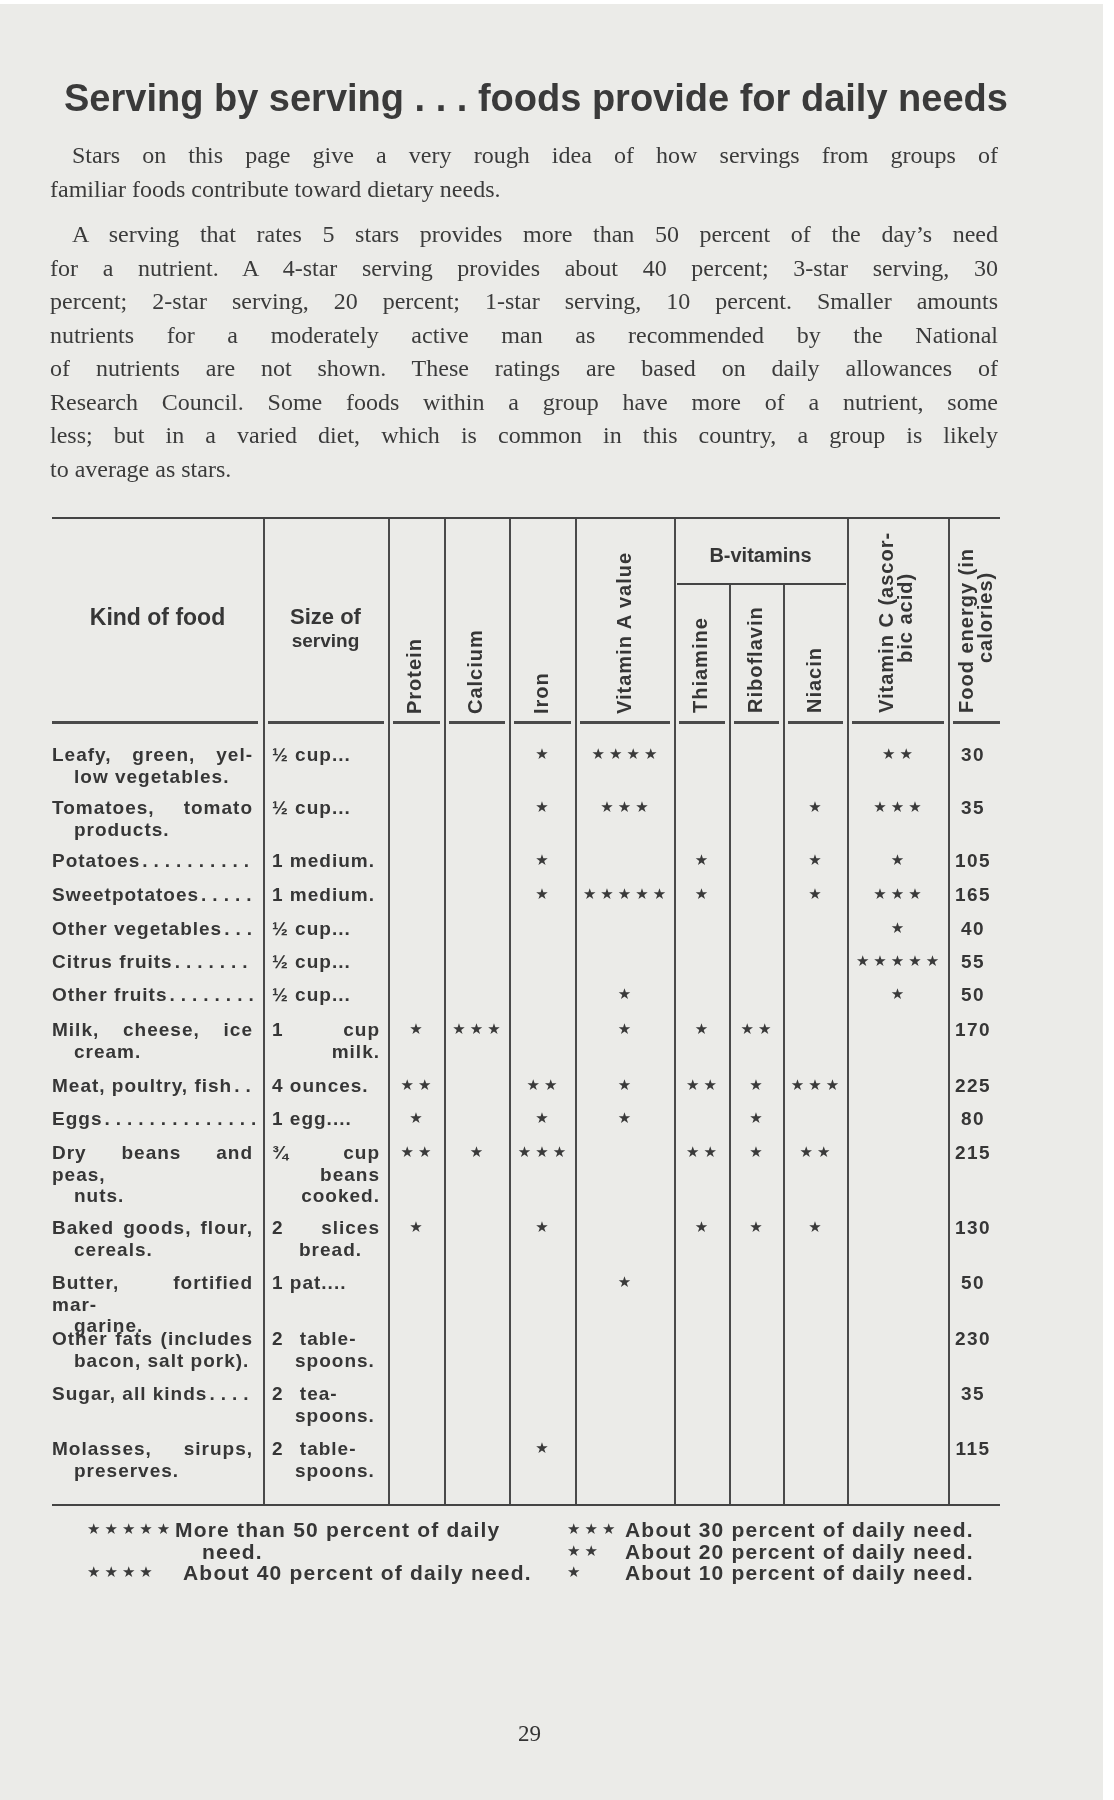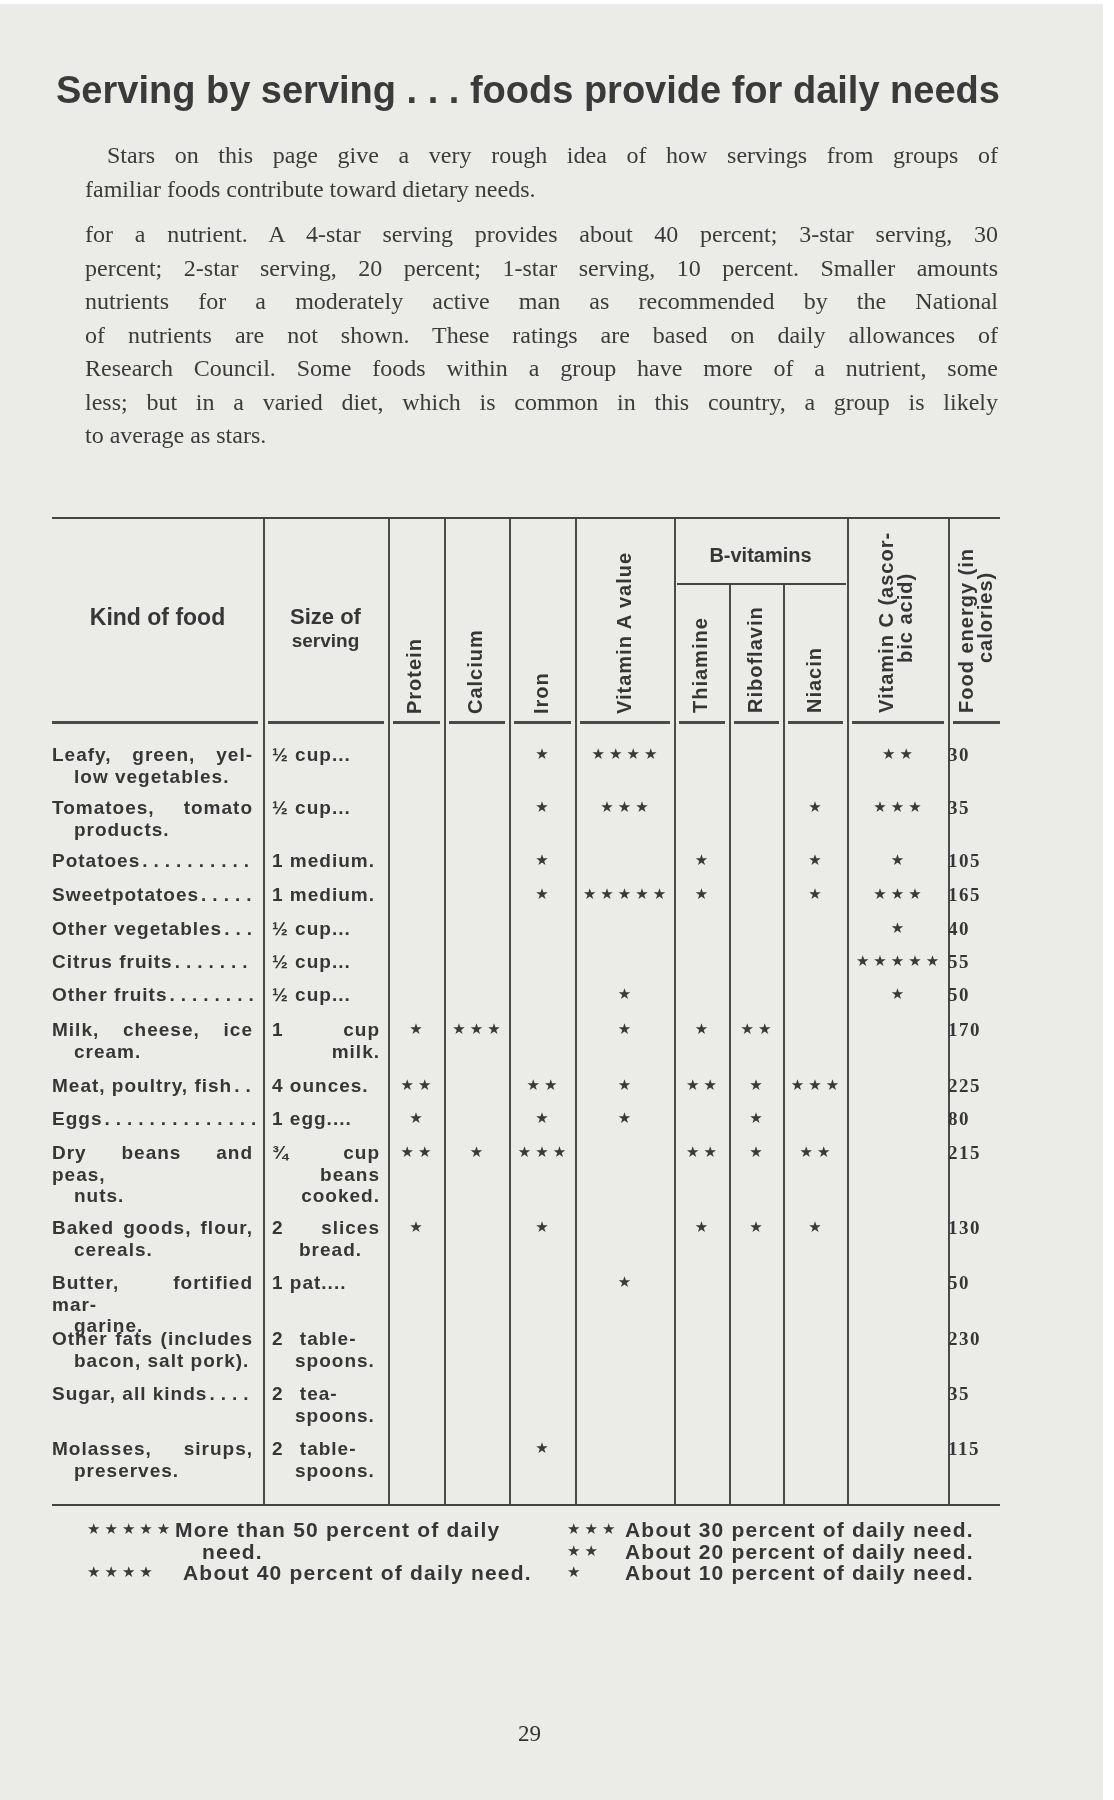--- a/index.html
+++ b/index.html
@@ -12,21 +12,21 @@
 
     .title {
       position: absolute; left: 48px; top: 60px; white-space: nowrap;
       font-family: "Liberation Sans", sans-serif; font-weight: bold;
       font-size: 38px; line-height: 44px; color: #3a3a3a;
     }
     .para {
       position: absolute; left: 50px; width: 948px;
       font-family: "Liberation Serif", serif; font-size: 24px; line-height: 33.5px; color: #3b3b3b;
     }
-    .para .ln { display: block; text-align: justify; text-align-last: justify; margin-left: 35px; }
+    .para .ln { display: block; text-align: justify; text-align-last: justify; }
     .para .ln.ind { text-indent: 22px; }
     .para .ln.last { text-align-last: left; }
 
     
     .hrule { position: absolute; height: 2px; background: #444; }
     .vrule { position: absolute; width: 1.5px; background: #4a4a4a; }
     .seg { position: absolute; top: 721px; height: 2.5px; background: #4a4a4a; }
 
     
     .hd { position: absolute; font-weight: bold; color: #363636; text-align: center; white-space: nowrap; }
@@ -50,42 +50,43 @@
     .l { display: block; white-space: nowrap; }
     .j { white-space: normal; text-align: justify; text-align-last: justify; }
     .cont { padding-left: 22px; }
     .r { text-align: right; }
     .lead { display: flex; white-space: nowrap; padding-right: 8px; }
     .lead .dots { flex: 1; overflow: hidden; letter-spacing: 6px; padding-left: 2px; }
     .st {
       text-align: center; font-family: "DejaVu Sans", sans-serif; font-weight: normal;
       font-size: 15px; letter-spacing: 4px; padding-left: 4px; white-space: nowrap; color: #3a3a3a;
     }
-    .en { text-align: left; padding-right: 2px; letter-spacing: 1.5px; font-family: Liberation Serif, serif; }
+    .en { text-align: center; padding-right: 2px; letter-spacing: 1.5px; }
 
     
     .lg { position: absolute; font-weight: bold; font-size: 21px; letter-spacing: 1.2px; line-height: 21.5px; white-space: nowrap; color: #363636; }
     .lgs { position: absolute; font-family: "DejaVu Sans", sans-serif; font-size: 15px; letter-spacing: 4px; line-height: 21.5px; white-space: nowrap; color: #3a3a3a; }
 
     .pnum { position: absolute; left: 518px; top: 1720px; font-family: "Liberation Serif", serif; font-size: 23px; line-height: 28px; color: #333; }
   </style>
 </head>
 <body>
 
 <div class="page">
   <div class="paper"></div>
 
-  <h1 class="title" style="margin:8px">Serving by serving . . . foods provide for daily needs</h1>
+  <h1 class="title" style="margin:16px">Serving by serving . . . foods provide for daily needs</h1>
 
   <div class="para" style="top:139px">
     <span class="ln ind">Stars on this page give a very rough idea of how servings from groups of</span>
     <span class="ln last">familiar foods contribute toward dietary needs.</span>
   </div>
 
   <div class="para" style="top:218px">
+    <span class="ln ind">A serving that rates 5 stars provides more than 50 percent of the day’s need</span>
     <span class="ln">for a nutrient.  A 4-star serving provides about 40 percent; 3-star serving, 30</span>
     <span class="ln">percent; 2-star serving, 20 percent; 1-star serving, 10 percent.  Smaller amounts</span>
     <span class="ln">nutrients for a moderately active man as recommended by the National</span>
     <span class="ln">of nutrients are not shown.  These ratings are based on daily allowances of</span>
     <span class="ln">Research Council.  Some foods within a group have more of a nutrient, some</span>
     <span class="ln">less; but in a varied diet, which is common in this country, a group is likely</span>
     <span class="ln last">to average as stars.</span>
   </div>
 
   <div>

